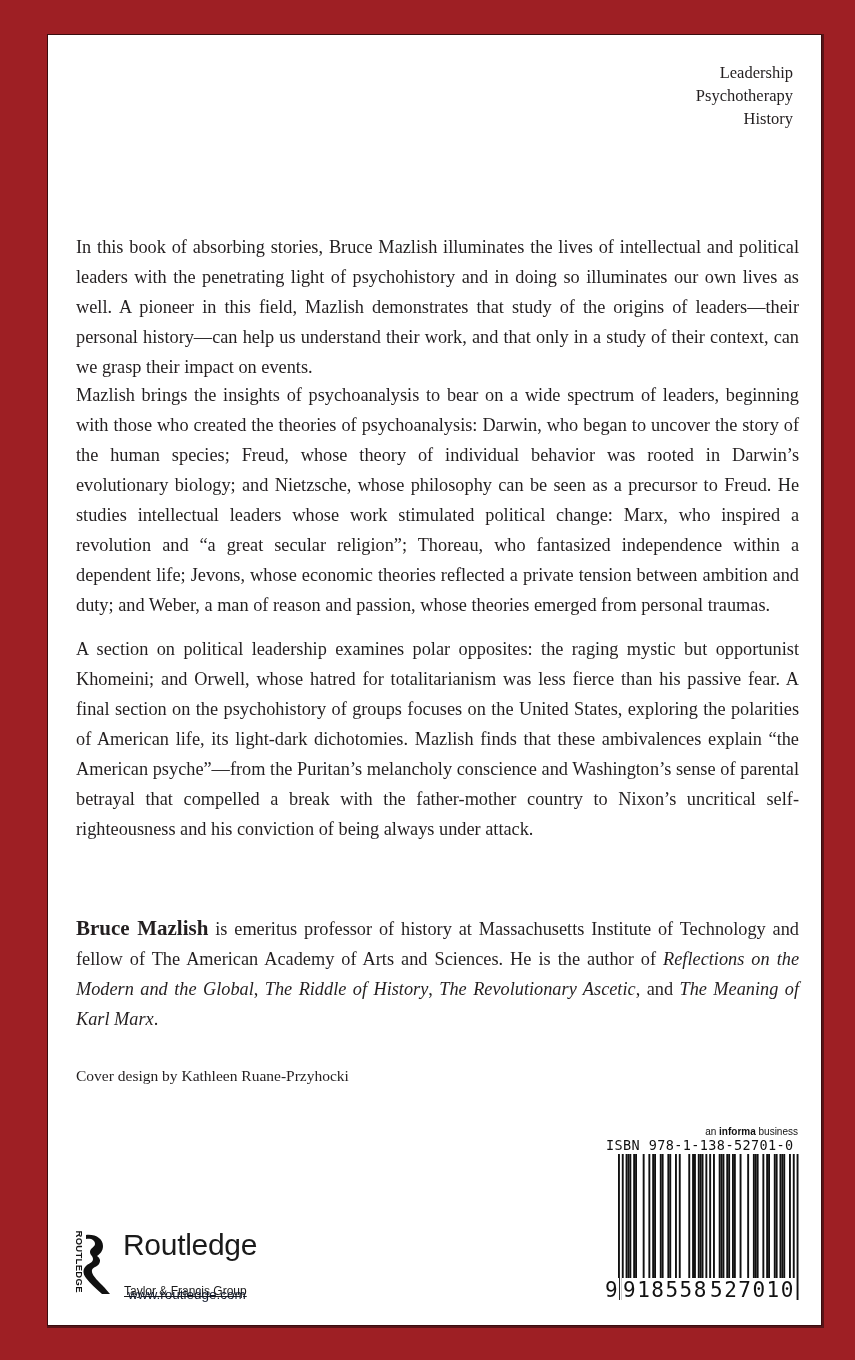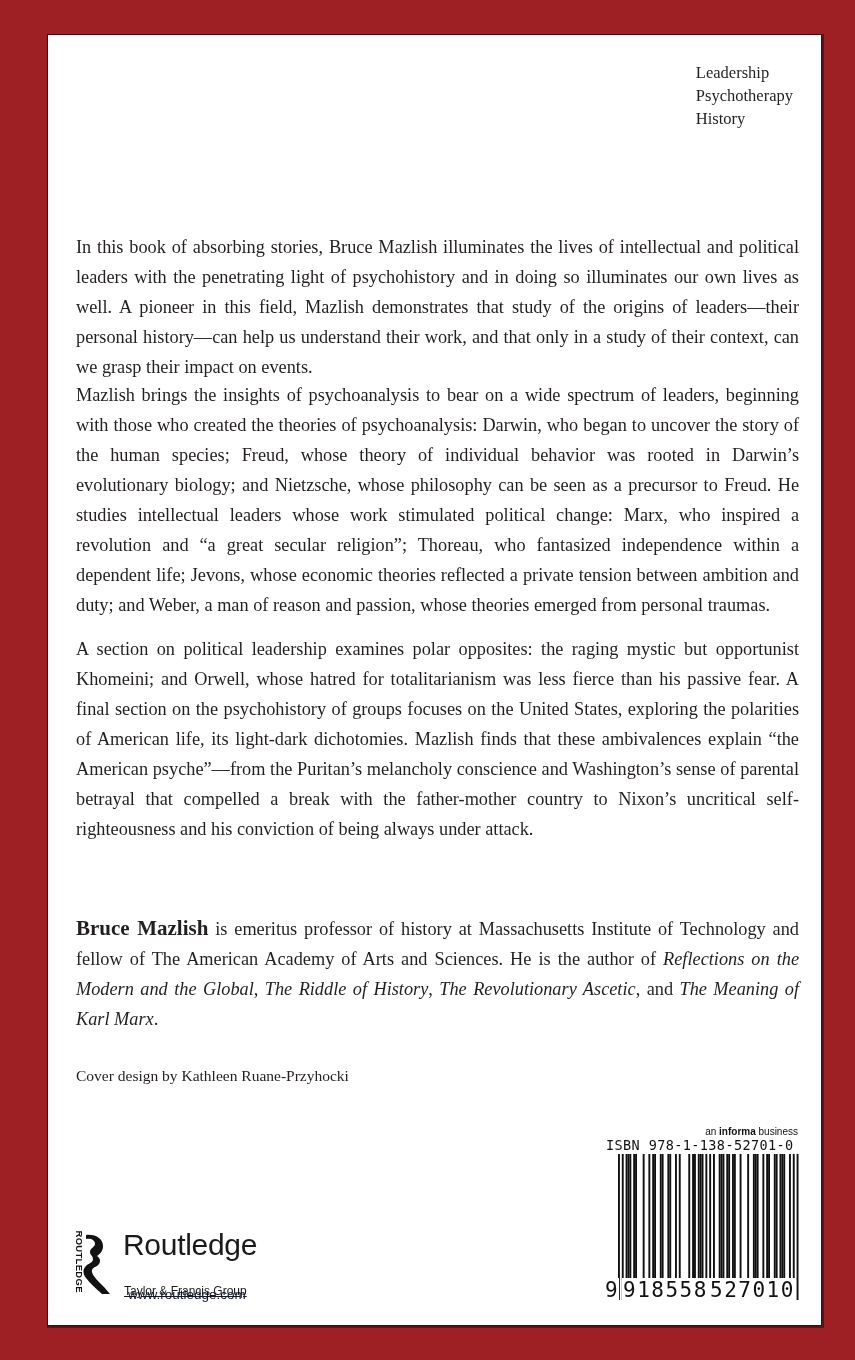--- a/index.html
+++ b/index.html
@@ -21,21 +21,21 @@
       top: 35px;
       width: 773px;
       height: 1290px;
       background: #ffffff;
       box-shadow: 0 0 0 1px #3a0d0f, 1px 1px 0 2px #5a1418;
     }
     .subjects {
       position: absolute;
       right: 28px;
       top: 26px;
-      text-align: left;
+      text-align: right;
       font-size: 16.5px;
       line-height: 23px;
       color: #231f20;
     }
     .subjects div { display: block; }
     .title {
       position: absolute;
       left: 28px;
       top: 146px;
       font-size: 29.5px;

